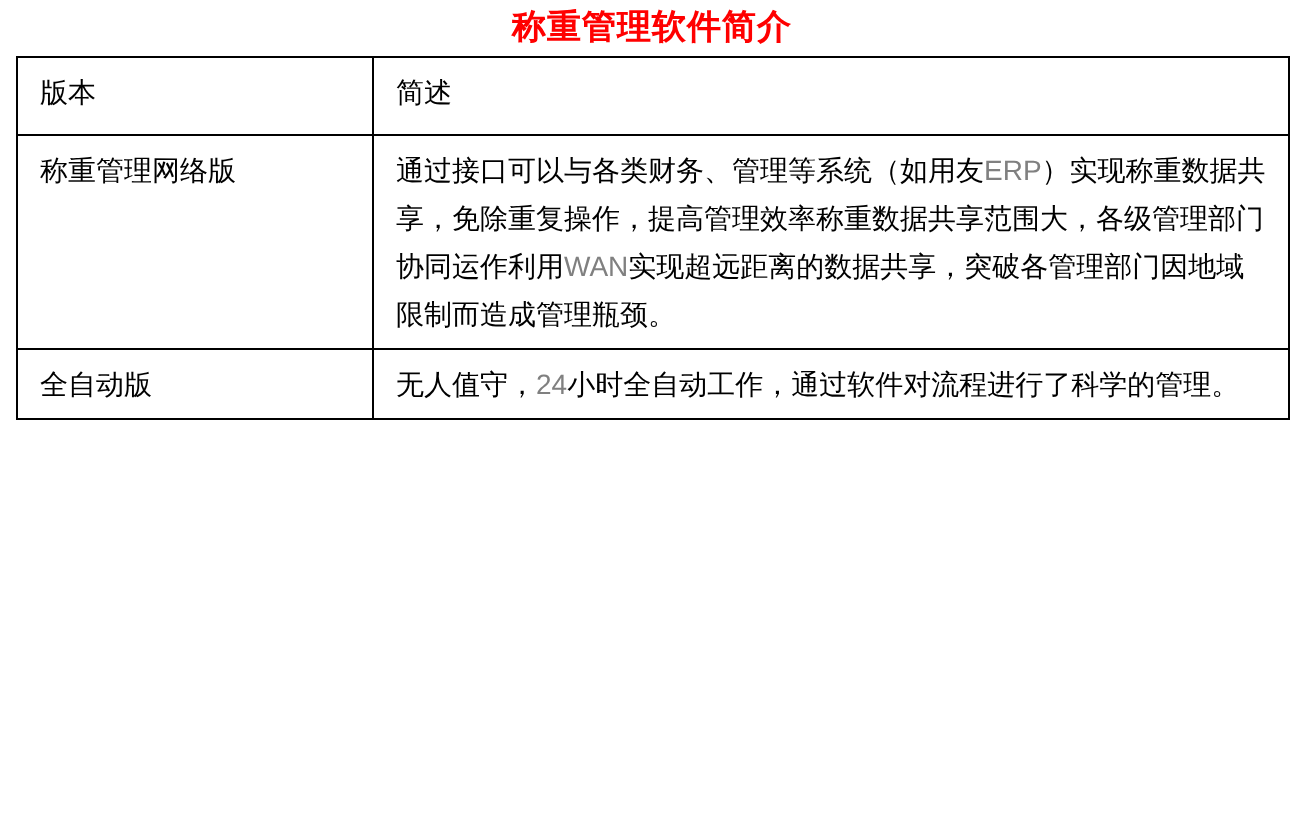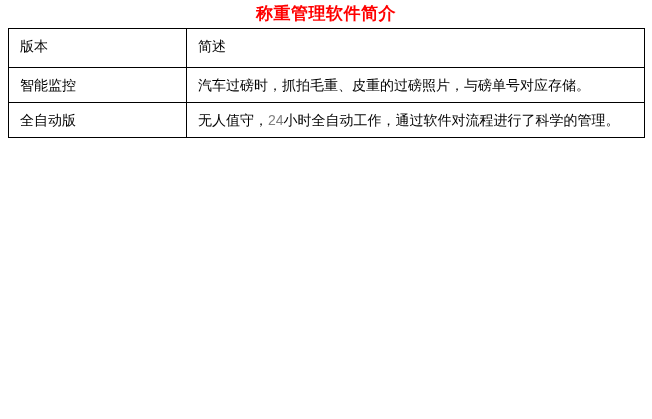--- a/index.html
+++ b/index.html
@@ -70,22 +70,22 @@
 
   <table class="spec-table">
     <thead>
       <tr>
         <th class="col-version">版本</th>
         <th>简述</th>
       </tr>
     </thead>
     <tbody>
         <tr>
-          <td class="col-version">智能监控</td>
-          <td><span>汽车过磅时，抓拍毛重、皮重的过磅照片，与磅单号对应存储。</span></td>
+          <td class="col-version">称重管理网络版</td>
+          <td><span>通过接口可以与各类财务、管理等系统（如用友</span><span class="muted">ERP</span><span>）实现称重数据共享，免除重复操作，提高管理效率称重数据共享范围大，各级管理部门协同运作利用</span><span class="muted">WAN</span><span>实现超远距离的数据共享，突破各管理部门因地域限制而造成管理瓶颈。</span></td>
         </tr>
         <tr>
           <td class="col-version">全自动版</td>
           <td><span>无人值守，</span><span class="muted">24</span><span>小时全自动工作，通过软件对流程进行了科学的管理。</span></td>
         </tr>
       </tbody>
   </table>
 
   <div class="page-break-line"></div>
 

